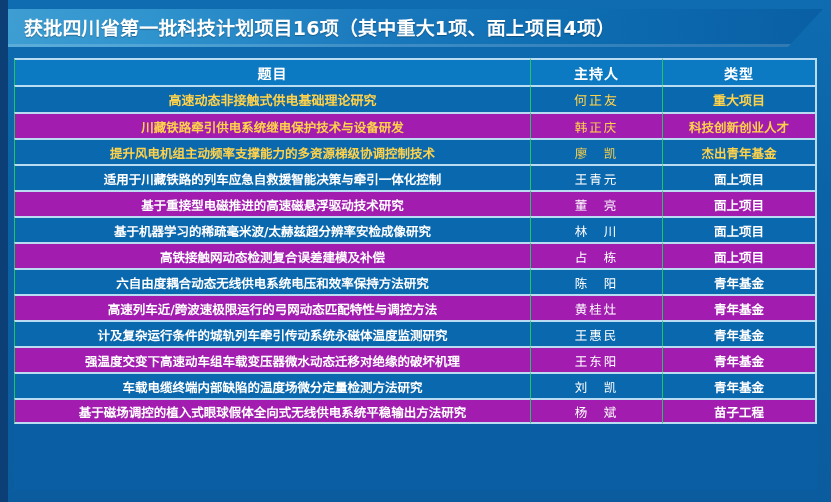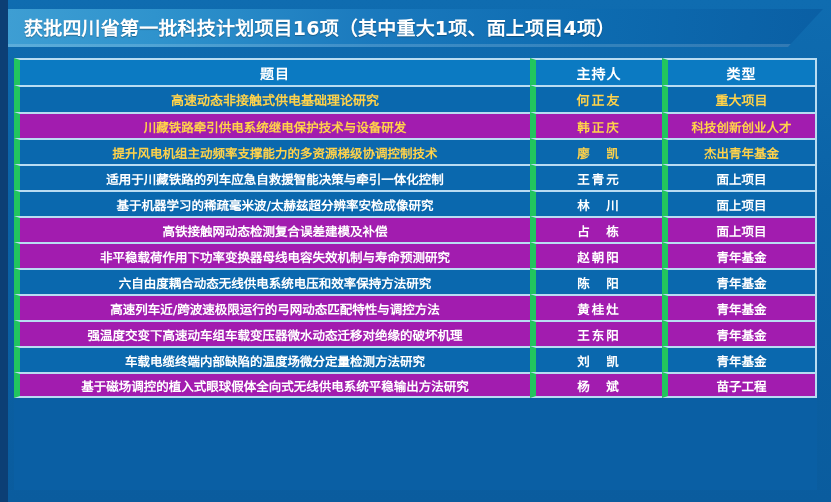--- a/index.html
+++ b/index.html
@@ -84,21 +84,21 @@
     border-collapse: separate;
     border-spacing: 0;
     table-layout: fixed;
   }
   table.grid col.c-title  { width: 516px; }
   table.grid col.c-person { width: 132px; }
   table.grid col.c-type   { width: 155px; }
 
   table.grid th, table.grid td {
     border-top: 2px solid #b9dcf2;
-    border-left: 6px solid #22c55e;
+    border-left: 1px solid #22c55e;
     box-sizing: border-box;
     padding: 0 10px;
     height: 26px;
     font-size: 12.5px;
     overflow: hidden;
     white-space: nowrap;
   }
   table.grid th:last-child, table.grid td:last-child {
     border-right: 2px solid #b9dcf2;
   }
@@ -112,21 +112,21 @@
     background: #0b7ac2;
     color: #ffffff;
     font-size: 14px;
     font-weight: bold;
     text-align: center;
     letter-spacing: 1px;
   }
 
   
   td.t-title  { text-align: center; font-weight: bold; }
-  td.t-person { text-align: center; font-weight: bold; letter-spacing: 2px; margin-top: 36px; }
+  td.t-person { text-align: center; font-weight: normal; letter-spacing: 2px; margin-top: 36px; }
   td.t-type   { text-align: center; font-weight: bold; }
 
   
   tr.band-dark  td { background: #0a68ae; }
   tr.band-light td { background: #a21caf; }
 
   
   tr.txt-gold td { color: #ffd24a; }
   tr.txt-white td { color: #ffffff; }
 
@@ -172,43 +172,48 @@
           <tr class="row-3 band-dark txt-gold">
             <td class="t-title">提升风电机组主动频率支撑能力的多资源梯级协调控制技术</td>
             <td class="t-person">廖　凯</td>
             <td class="t-type">杰出青年基金</td>
           </tr>
           <tr class="row-5 band-dark txt-white">
             <td class="t-title">适用于川藏铁路的列车应急自救援智能决策与牵引一体化控制</td>
             <td class="t-person">王青元</td>
             <td class="t-type">面上项目</td>
           </tr>
+          <tr class="row-6 band-light txt-white">
+            <td class="t-title">基于重接型电磁推进的高速磁悬浮驱动技术研究</td>
+            <td class="t-person">董　亮</td>
+            <td class="t-type">面上项目</td>
+          </tr>
           <tr class="row-7 band-dark txt-white">
             <td class="t-title">基于机器学习的稀疏毫米波/太赫兹超分辨率安检成像研究</td>
             <td class="t-person">林　川</td>
             <td class="t-type">面上项目</td>
           </tr>
           <tr class="row-8 band-light txt-white">
             <td class="t-title">高铁接触网动态检测复合误差建模及补偿</td>
             <td class="t-person">占　栋</td>
             <td class="t-type">面上项目</td>
           </tr>
-          <tr class="row-10 band-light txt-white">
-            <td class="t-title">非平稳载荷作用下功率变换器母线电容失效机制与寿命预测研究</td>
-            <td class="t-person">赵朝阳</td>
-            <td class="t-type">青年基金</td>
-          </tr>
           <tr class="row-11 band-dark txt-white">
             <td class="t-title">六自由度耦合动态无线供电系统电压和效率保持方法研究</td>
             <td class="t-person">陈　阳</td>
             <td class="t-type">青年基金</td>
           </tr>
           <tr class="row-12 band-light txt-white">
             <td class="t-title">高速列车近/跨波速极限运行的弓网动态匹配特性与调控方法</td>
             <td class="t-person">黄桂灶</td>
+            <td class="t-type">青年基金</td>
+          </tr>
+          <tr class="row-13 band-dark txt-white">
+            <td class="t-title">计及复杂运行条件的城轨列车牵引传动系统永磁体温度监测研究</td>
+            <td class="t-person">王惠民</td>
             <td class="t-type">青年基金</td>
           </tr>
           <tr class="row-14 band-light txt-white">
             <td class="t-title">强温度交变下高速动车组车载变压器微水动态迁移对绝缘的破坏机理</td>
             <td class="t-person">王东阳</td>
             <td class="t-type">青年基金</td>
           </tr>
           <tr class="row-15 band-dark txt-white">
             <td class="t-title">车载电缆终端内部缺陷的温度场微分定量检测方法研究</td>
             <td class="t-person">刘　凯</td>

